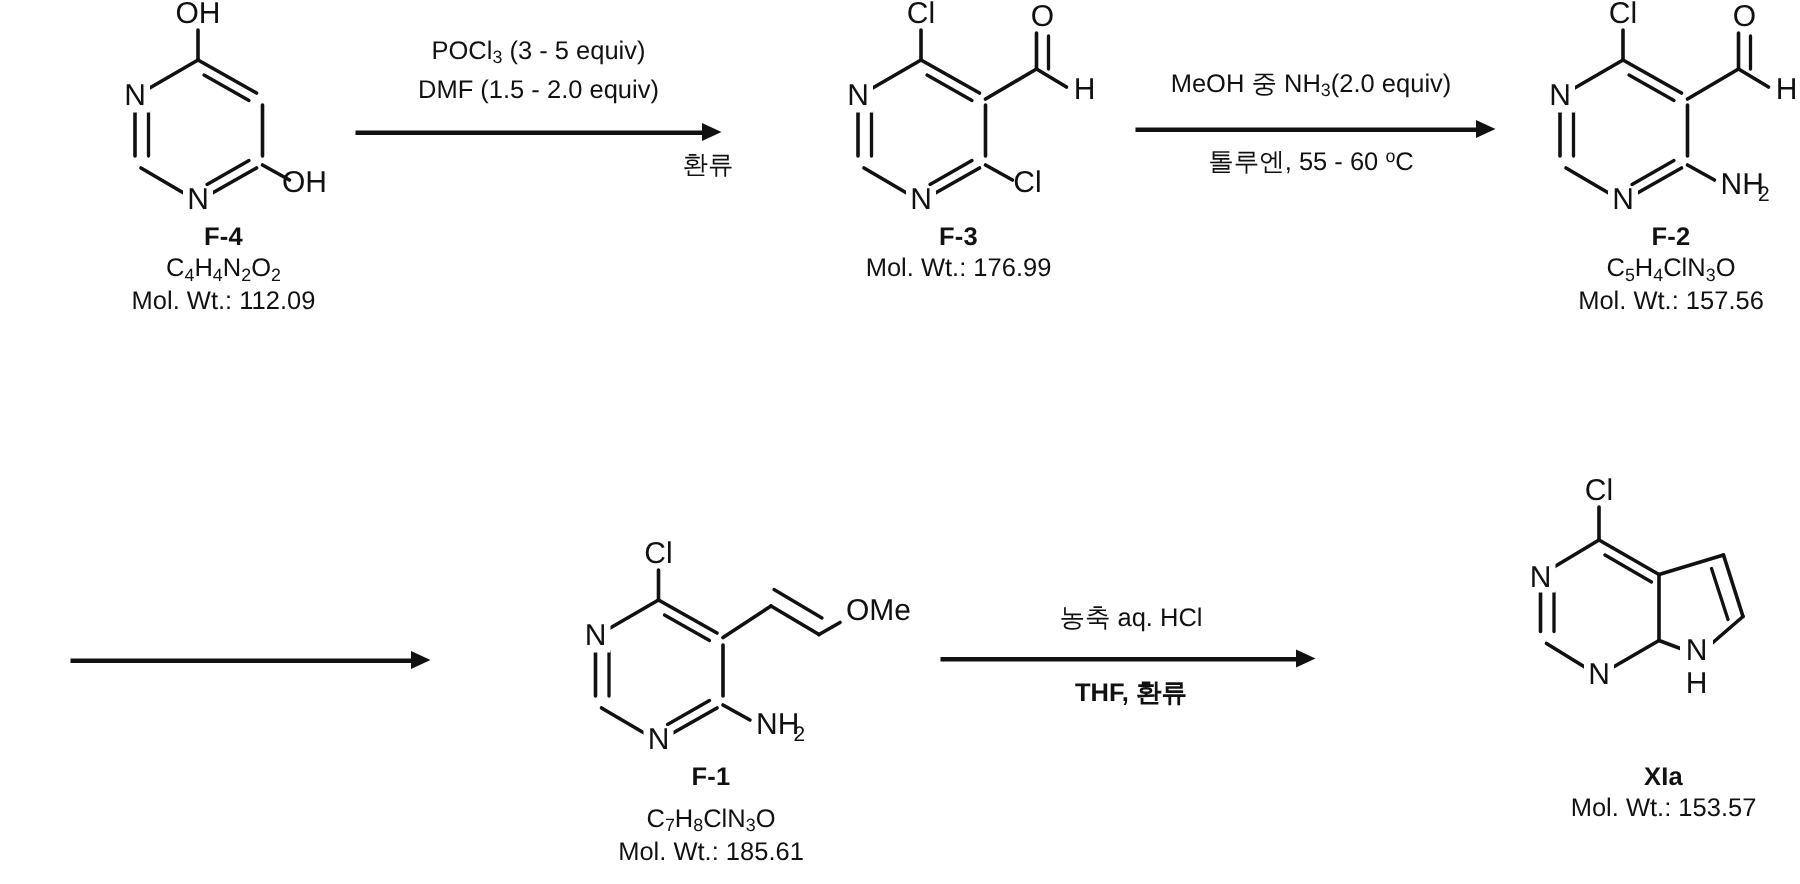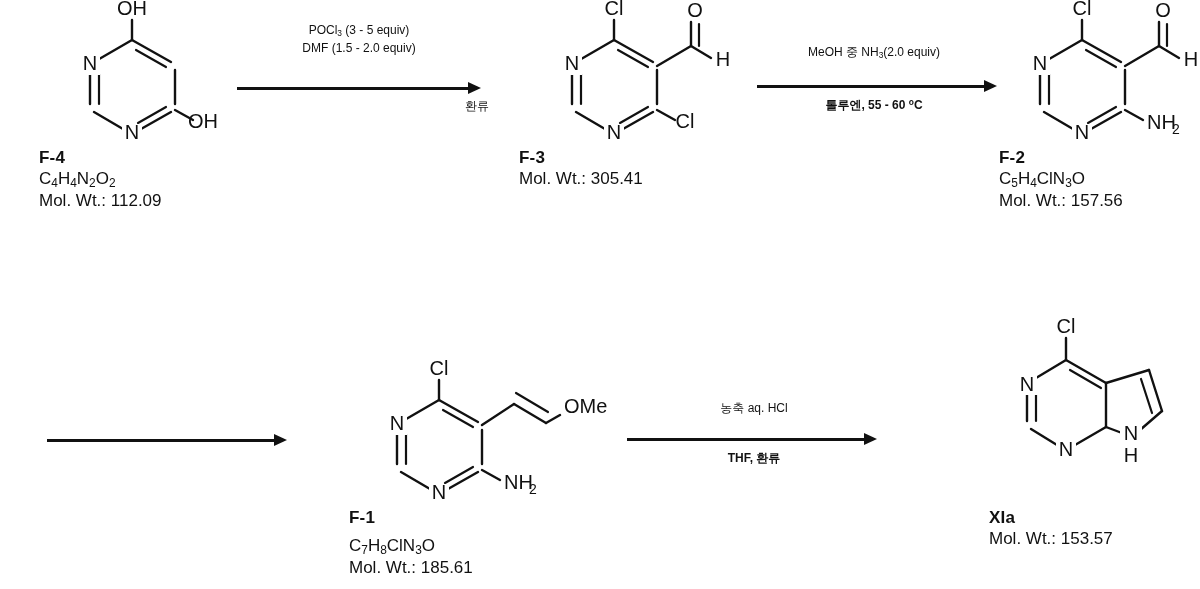--- a/index.html
+++ b/index.html
@@ -21,21 +21,21 @@
     width: 1200px;
     height: 589px;
     margin-left: 24px;
   }
   .node {
     position: absolute;
   }
   
   .caption {
     position: absolute;
-    text-align: left;
+    text-align: center;
     line-height: 1.22;
     white-space: nowrap;
   }
   .caption .cmpd-id {
     font-weight: bold;
     font-size: 17px;
     letter-spacing: 0.2px;
   }
   .caption .formula {
     font-size: 17px;
@@ -48,21 +48,21 @@
     vertical-align: -0.28em;
   }
   sup {
     font-size: 0.70em;
     vertical-align: 0.42em;
   }
   
   .cond {
     position: absolute;
     text-align: center;
-    font-size: 12px;
+    font-size: 17px;
     line-height: 1.45;
     white-space: nowrap;
   }
   .cond.above { }
   .cond.below { }
   
   .arrow {
     position: absolute;
     height: 12px;
   }
@@ -176,31 +176,31 @@
       <text class="atom" x="184" y="66" text-anchor="middle">H</text>
       <rect x="23" y="55" width="20" height="20" fill="#ffffff"></rect>
       <rect x="65" y="124" width="20" height="20" fill="#ffffff"></rect>
       <text class="atom" x="33" y="70" text-anchor="middle">N</text>
       <text class="atom" x="75" y="139" text-anchor="middle">N</text>
     </svg>
   </div>
 
   <div class="caption" style="left:480px; top:148px; width:240px;">
     <div class="cmpd-id">F-3</div>
-    <div class="molwt">Mol. Wt.: 305.41</div>
+    <div class="molwt">Mol. Wt.: 176.99</div>
   </div>
 
   <div class="cond above" style="left:695px; top:44px; width:280px;">
     <div>MeOH 중 NH<sub>3</sub>(2.0 equiv)</div>
   </div>
   <div class="arrow" style="left:718px; top:80px; width:240px;">
     <div class="shaft" style="width:228px;"></div>
     <div class="head" style="left:227px;"></div>
   </div>
-  <div class="cond below" style="left:695px; top:96px; width:280px;font-weight:bold;">
+  <div class="cond below" style="left:695px; top:96px; width:280px;">
     <div>톨루엔, 55 - 60 <sup>o</sup>C</div>
   </div>
 
   <div class="node" style="left:968px; top:0px;">
     <svg width="215" height="145" viewBox="0 0 215 145">
       <line class="bond" x1="75" y1="40" x2="114" y2="62"></line>
       <line class="bond" x1="118" y1="70" x2="118" y2="104"></line>
       <line class="bond" x1="114" y1="112" x2="84" y2="129"></line>
       <line class="bond" x1="66" y1="129" x2="37" y2="112"></line>
       <line class="bond" x1="33" y1="104" x2="33" y2="70"></line>

